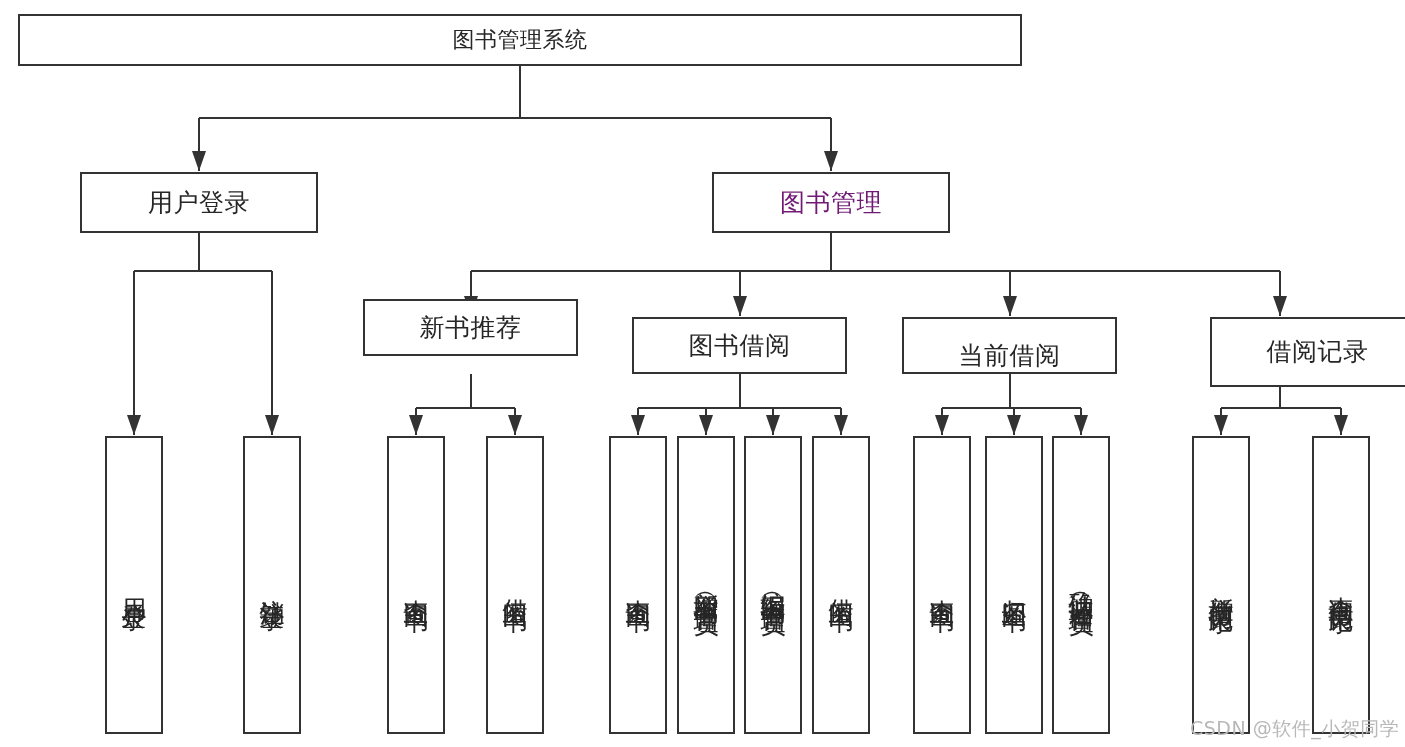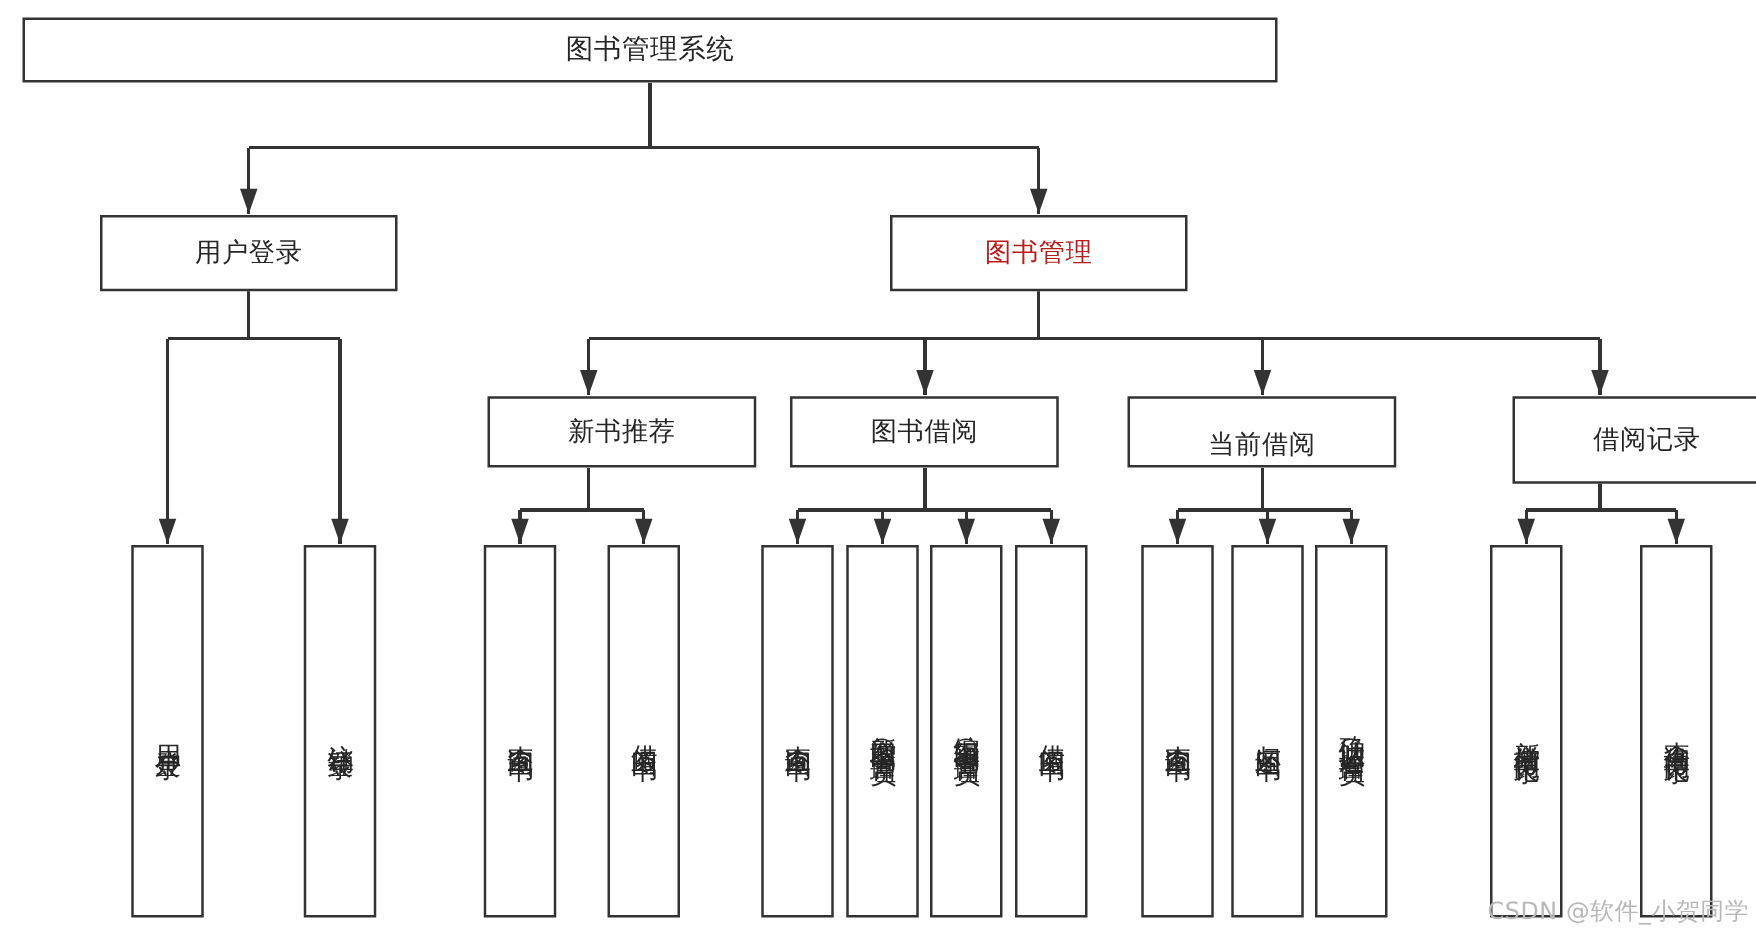--- a/index.html
+++ b/index.html
@@ -32,21 +32,21 @@
     box-sizing: border-box;
     background: #ffffff;
     border: 2px solid #333333;
     display: flex;
     align-items: center;
     justify-content: center;
     overflow: hidden;
   }
   .node-label {
     color: #262626;
-    font-size: 21px;
+    font-size: 25px;
     line-height: 1.12;
     letter-spacing: 0.5px;
     white-space: pre;
     text-align: center;
   }
   .node-box.vertical .node-label {
     writing-mode: vertical-rl;
     text-orientation: upright;
     letter-spacing: 3px;
     line-height: 1;
@@ -119,23 +119,23 @@
       <polygon points="1334,415 1348,415 1341,435" fill="#333333"></polygon>
     </svg>
   <div id="boxes-layer">
       <div class="node-box" style="left: 18px; top: 14px; width: 1004px; height: 52px; border-color: rgb(51, 51, 51); background: rgb(255, 255, 255);">
         <span class="node-label" style="color: rgb(38, 38, 38); font-size: 22px;">图书管理系统</span>
       </div>
       <div class="node-box" style="left: 80px; top: 172px; width: 238px; height: 61px; border-color: rgb(51, 51, 51); background: rgb(255, 255, 255);">
         <span class="node-label" style="color: rgb(38, 38, 38);">用户登录</span>
       </div>
       <div class="node-box" style="left: 712px; top: 172px; width: 238px; height: 61px; border-color: rgb(51, 51, 51); background: rgb(255, 255, 255);">
-        <span class="node-label" style="color: #b91c1c; text-align: center;">图书管理</span>
+        <span class="node-label" style="color: #701a75; text-align: center;">图书管理</span>
       </div>
-      <div class="node-box" style="left: 363px; top: 317px; width: 215px; height: 57px; border-color: rgb(51, 51, 51); background: rgb(255, 255, 255); margin-left: 27px;">
+      <div class="node-box" style="left: 363px; top: 299px; width: 215px; height: 57px; border-color: rgb(51, 51, 51); background: rgb(255, 255, 255);">
         <span class="node-label" style="color: rgb(38, 38, 38);">新书推荐</span>
       </div>
       <div class="node-box" style="left: 632px; top: 317px; width: 215px; height: 57px; border-color: rgb(51, 51, 51); background: rgb(255, 255, 255); font-family: Liberation Serif, serif;">
         <span class="node-label" style="color: rgb(38, 38, 38);">图书借阅</span>
       </div>
       <div class="node-box" style="left: 902px; top: 317px; width: 215px; height: 57px; border-color: rgb(51, 51, 51); background: rgb(255, 255, 255);">
         <span class="node-label" style="color: rgb(38, 38, 38); margin-top: 20px;">当前借阅</span>
       </div>
       <div class="node-box" style="left: 1172px; top: 317px; width: 215px; height: 70px; border-color: rgb(51, 51, 51); background: rgb(255, 255, 255); margin-left: 38px;">
         <span class="node-label" style="color: rgb(38, 38, 38);">借阅记录</span>

